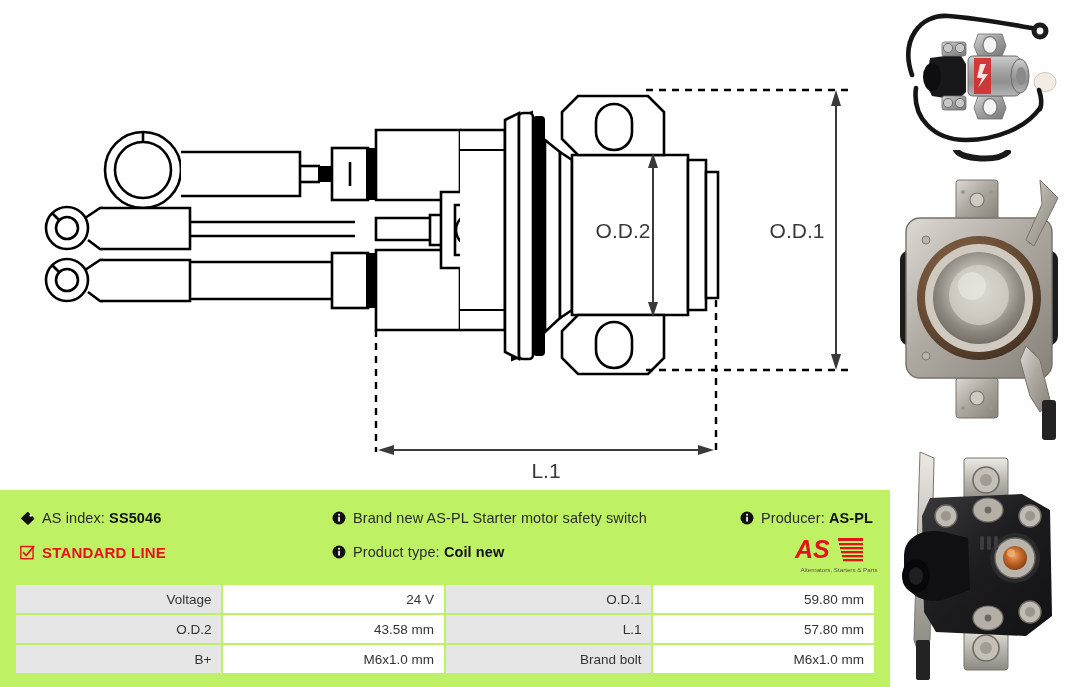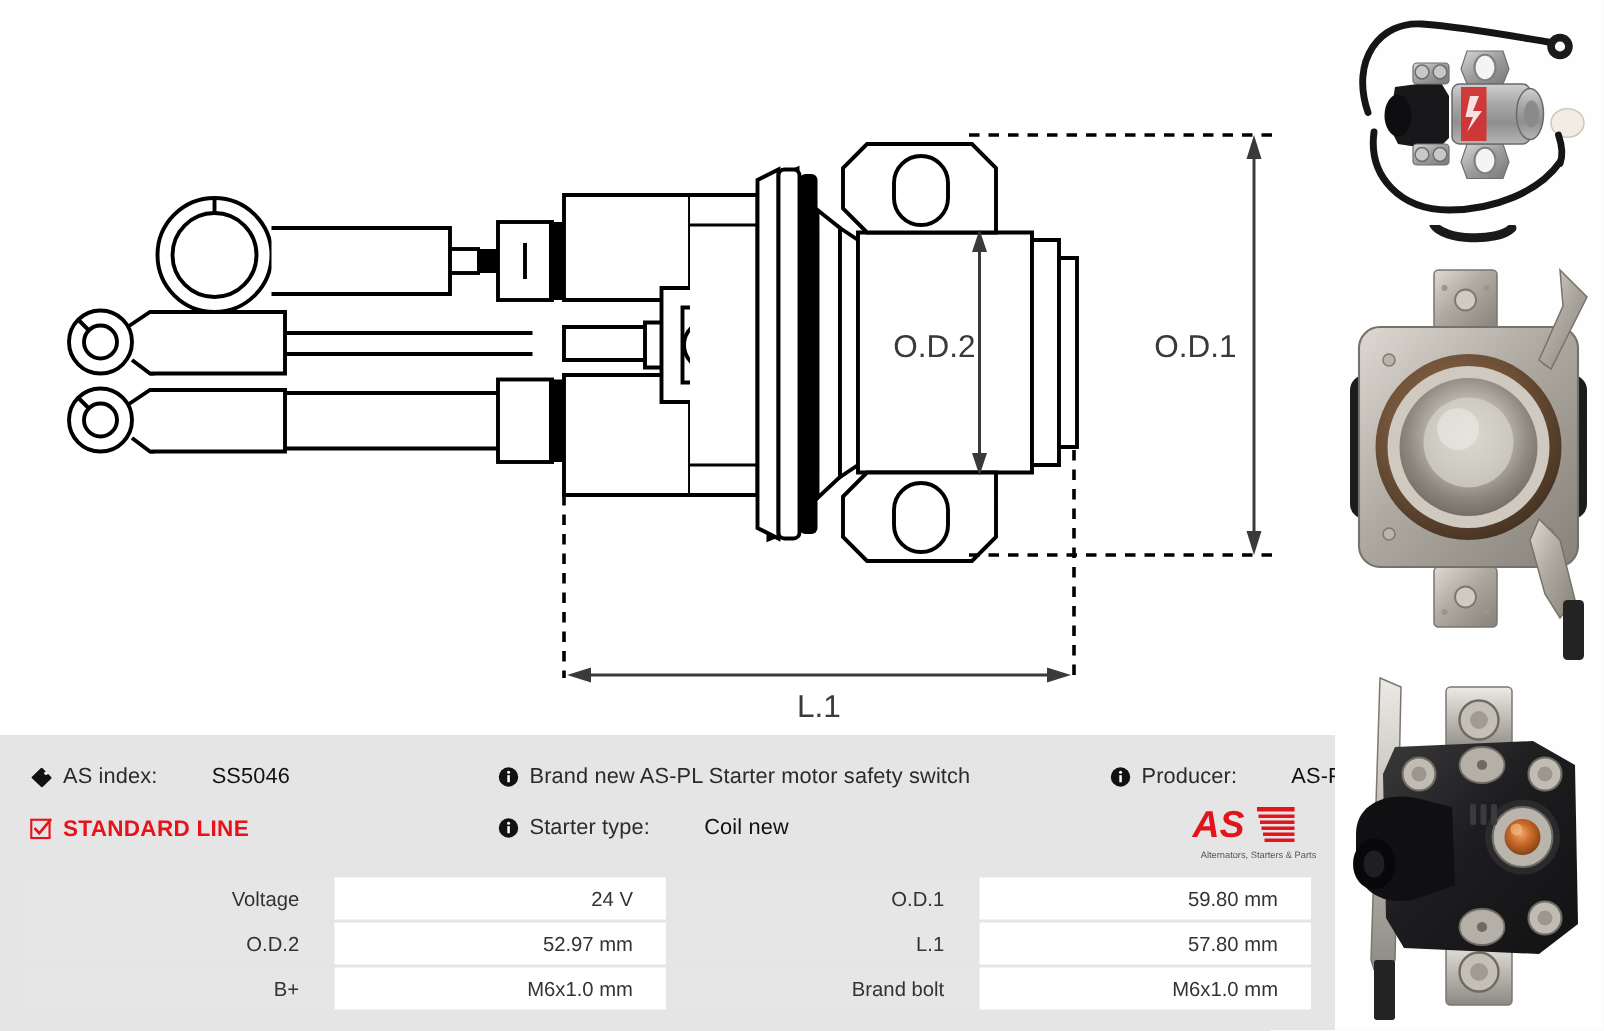--- a/index.html
+++ b/index.html
@@ -7,21 +7,21 @@
   html, body {
     margin: 0; padding: 0;
     width: 1069px; height: 687px;
     background: #ffffff;
     font-family: "Liberation Sans", sans-serif;
     overflow: hidden;
   }
   #page {
     position: relative;
     width: 1069px; height: 687px;
-    background: #e5e5e5;
+    background: #bef264;
   }
 
   
   #drawing-area {
     position: absolute;
     left: 0; top: 0;
     width: 890px; height: 490px;
     background: #fff;
   }
   #drawing-svg { display: block; width: 890px; height: 490px; }
@@ -49,21 +49,21 @@
   }
   .cell-a { left: 20px; }
   .cell-b { left: 332px; }
   .cell-c { left: 740px; }
 
   .info-text {
     font-size: 14.5px;
     color: #2b2b2b;
     letter-spacing: 0.1px;
   }
-  .info-text .strong { font-weight: normal; color: #111; margin-left: 32px; }
+  .info-text .strong { font-weight: bold; color: #111; }
 
   .std-line {
     font-size: 15px;
     font-weight: bold;
     color: #e8121a;
     letter-spacing: 0.2px;
   }
 
   
   .icon {
@@ -87,21 +87,21 @@
   #spec-table {
     position: absolute;
     left: 14px; top: 583px;
     width: 862px;
     border-collapse: separate;
     border-spacing: 2px 2px;
     font-size: 13.5px;
   }
   #spec-table td {
     height: 28px;
-    padding: 0 22px;
+    padding: 0 10px;
     text-align: right;
     vertical-align: middle;
     color: #333;
     white-space: nowrap;
   }
   td.lbl {
     background: #e6e6e6;
     width: 205px;
     color: #3a3a3a;
   }
@@ -304,21 +304,21 @@
 
       <div class="info-cell cell-b">
         <span class="icon">
           <svg width="14" height="14" viewBox="0 0 16 16">
             <circle cx="8" cy="8" r="7.4" fill="#111"></circle>
             <rect x="7.1" y="6.6" width="1.9" height="5.4" fill="#fff"></rect>
             <circle cx="8.05" cy="4.3" r="1.15" fill="#fff"></circle>
           </svg>
         </span>
         <span class="info-text">
-          <span>Starter type:</span>
+          <span>Product type:</span>
           <span class="strong">Coil new</span>
         </span>
       </div>
     </div>
   </div>
 
   <div id="aspl-logo">
     <svg width="96" height="42" viewBox="0 0 96 42" xmlns="http://www.w3.org/2000/svg">
       <g>
         <text x="4" y="24" font-family="Liberation Sans, sans-serif" font-size="25" font-weight="bold" font-style="italic" fill="#e1141c">AS</text>
@@ -338,21 +338,21 @@
   <table id="spec-table">
     <tbody>
       <tr>
         <td class="lbl">Voltage</td>
         <td class="val">24 V</td>
         <td class="lbl">O.D.1</td>
         <td class="val">59.80 mm</td>
       </tr>
       <tr>
         <td class="lbl">O.D.2</td>
-        <td class="val">52.97 mm</td>
+        <td class="val">43.58 mm</td>
         <td class="lbl">L.1</td>
         <td class="val">57.80 mm</td>
       </tr>
       <tr>
         <td class="lbl">B+</td>
         <td class="val">M6x1.0 mm</td>
         <td class="lbl">Brand bolt</td>
         <td class="val">M6x1.0 mm</td>
       </tr>
     </tbody>

